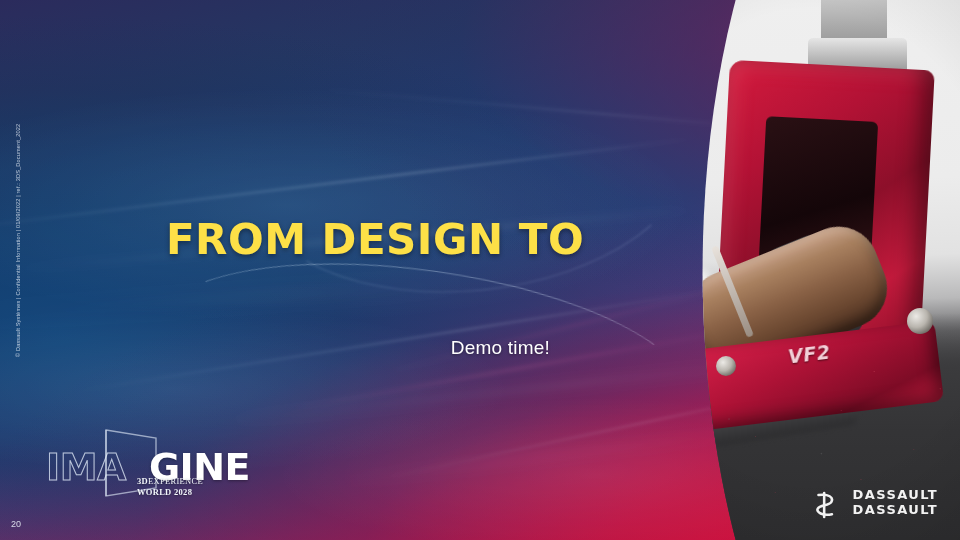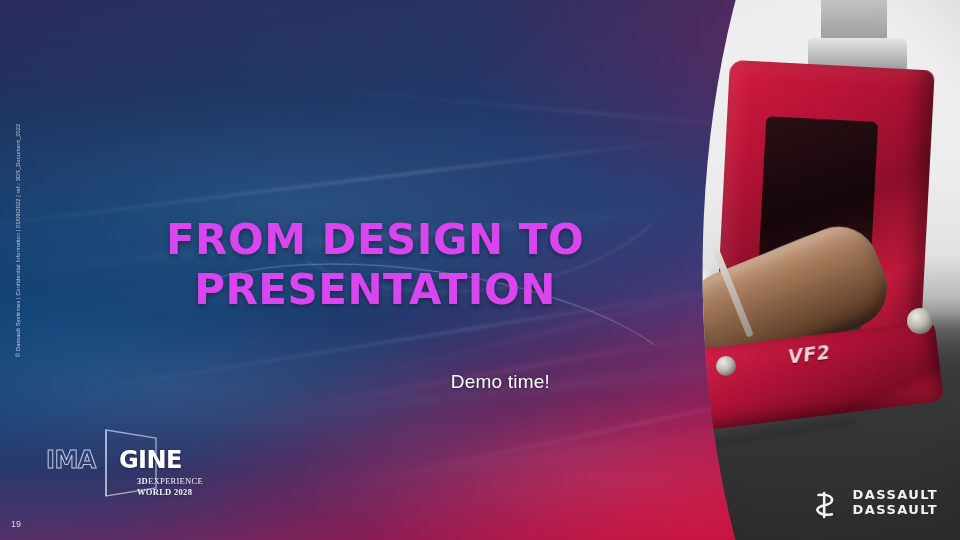--- a/index.html
+++ b/index.html
@@ -193,37 +193,36 @@
   .photo-vignette {
     position:absolute; inset:0;
     background:radial-gradient(120% 90% at 55% 45%, rgba(0,0,0,0) 48%, rgba(0,0,0,.22) 100%);
   }
 
   
   #title {
     position:absolute;
     left:150px; top:215px; width:450px;
     text-align:center;
-    color:#d946ef;
+    color:#fde047;
     font-family:"DejaVu Sans", sans-serif;
     font-weight:bold;
     font-size:42px;
     line-height:1.18;
     letter-spacing:0.5px;
     text-shadow:0 2px 5px rgba(0,0,0,.38);
   }
   #subtitle {
     position:absolute;
     left:150px; top:337px; width:400px;
     text-align:right;
     color:#ffffff;
     font-size:19px;
     letter-spacing:.2px;
     text-shadow:0 1px 3px rgba(0,0,0,.40);
-    margin-top:34px;
   }
 
   #copyright {
     position:absolute;
     left:-82px; top:254px;
     width:200px;
     transform:rotate(-90deg);
     transform-origin:center center;
     color:rgba(226,234,244,.80);
     font-size:5.6px;
@@ -248,21 +247,21 @@
   .door {
     position:absolute; left:58px; top:0;
     width:62px; height:78px;
   }
   .door svg { display:block; }
   .logo-text {
     position:absolute; left:4px; top:24px;
     display:flex; align-items:baseline;
     font-family:"DejaVu Sans", sans-serif;
     font-weight:bold;
-    font-size:24px;
+    font-size:38px;
     letter-spacing:-0.5px;
     line-height:1;
   }
   .word-ima {
     color:transparent;
     -webkit-text-stroke:1px rgba(226,236,248,.78);
     text-shadow:none;
   }
   .word-gine {
     color:#ffffff;
@@ -347,21 +346,20 @@
         <div>DASSAULT</div>
         <div>DASSAULT</div>
       </div>
     </div>
   </div>
 
   <div id="copyright">© Dassault Systèmes | Confidential Information | 01/09/2022 | ref.: 3DS_Document_2022</div>
 
   <div id="title">
     <div>FROM DESIGN TO</div>
-    <div>PRESENTATION</div>
   </div>
 
   <div id="subtitle">Demo time!</div>
 
   <div id="imagine-logo">
     <div class="door">
       <svg width="62" height="78" viewBox="0 0 62 78" aria-hidden="true">
         <path d="M6 6 L56 14 L56 64 L6 72 Z" fill="none" stroke="rgba(226,236,248,.62)" stroke-width="1.4"></path>
         <path d="M6 6 L6 72" fill="none" stroke="rgba(226,236,248,.62)" stroke-width="1.4"></path>
       </svg>
@@ -369,15 +367,15 @@
     <div class="logo-text">
       <span class="word-ima">IMA</span>
       <span class="word-gine">GINE</span>
     </div>
     <div class="logo-sub">
       <div><span>3D</span><span class="thin">EXPERIENCE</span></div>
       <div>WORLD 2028</div>
     </div>
   </div>
 
-  <div id="page-number">19</div>
+  <div id="page-number">20</div>
 
 </div>
 
 </body></html>

